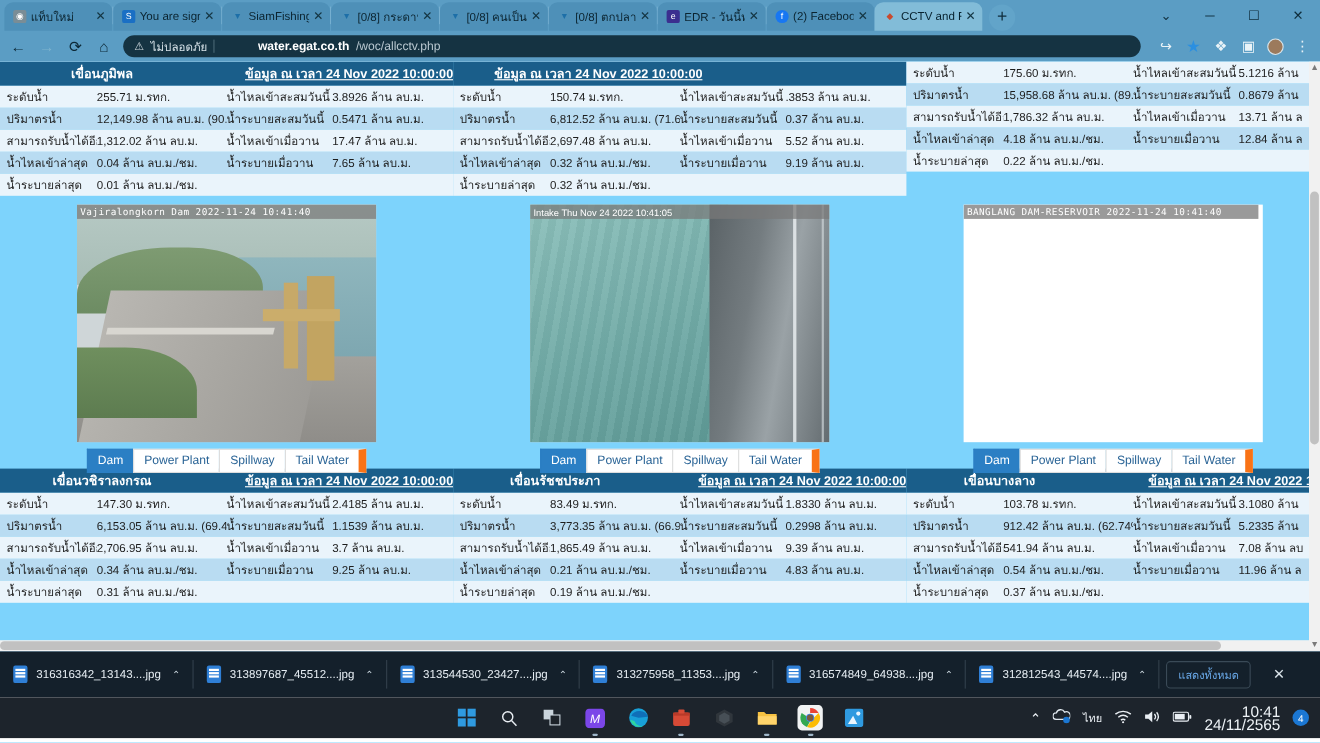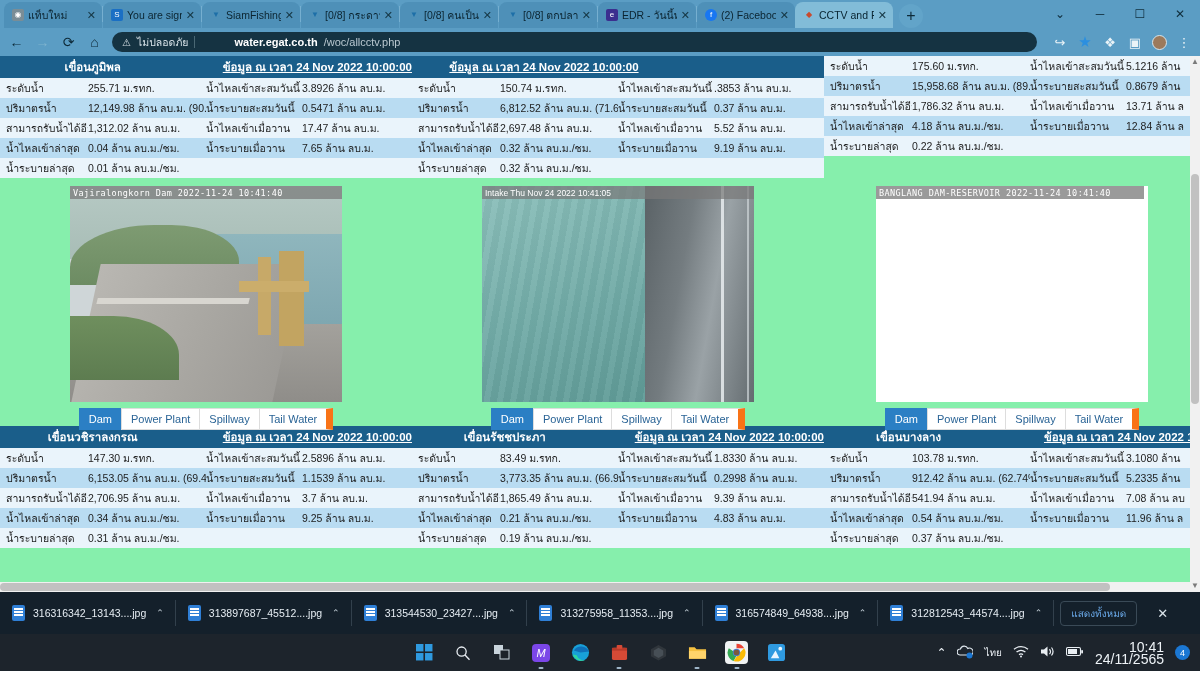--- a/index.html
+++ b/index.html
@@ -58,21 +58,21 @@
   .omnibox .divider { width:1px; height:12px; background:#4a6874; }
   .omnibox .url-host { color:#ffffff; font-weight:bold; font-size:11px;margin-left:33px; }
   .omnibox .url-path { color:#b9c8d0; font-size:11px; }
   .tb-right { display:flex; align-items:center; gap:9px; padding-left:6px; }
   .tb-icon { width:16px; height:16px; display:flex; align-items:center;
              justify-content:center; color:#eaf3f7; font-size:13px; }
   .avatar { width:15px; height:15px; border-radius:50%;
             background:#9c7a5c; border:1px solid #d7e6ee; }
 
   
-  .viewport { width:1200px; height:536px; background:#86efac;
+  .viewport { width:1200px; height:536px; background:#7dd3fc;
               position:relative; overflow:hidden; }
   .grid { display:flex; width:1200px; }
   .col { width:412px; flex:0 0 412px; }
   .col:nth-child(3) { width:376px; flex:0 0 376px; }
 
   
   .panel { width:100%; }
   .panel-head {
     background:#1a5e8a; color:#fff; height:22px; display:flex;
     align-items:center; font-size:11.5px; font-weight:bold;
@@ -485,21 +485,21 @@
     <div class="col">
       <div class="panel">
         <div class="panel-head">
           <span class="ph-name">เขื่อนวชิราลงกรณ</span>
           <span class="ph-time">ข้อมูล ณ เวลา 24 Nov 2022 10:00:00</span>
         </div>
         <div class="drow plain">
           <span class="c-lbl">ระดับน้ำ</span>
           <span class="c-val">147.30 ม.รทก.</span>
           <span class="c-lbl2">น้ำไหลเข้าสะสมวันนี้</span>
-          <span class="c-val2">2.5896 ล้าน ลบ.ม.</span>
+          <span class="c-val2">2.4185 ล้าน ลบ.ม.</span>
         </div>
         <div class="drow alt">
           <span class="c-lbl">ปริมาตรน้ำ</span>
           <span class="c-val">6,153.05 ล้าน ลบ.ม. (69.45%)</span>
           <span class="c-lbl2">น้ำระบายสะสมวันนี้</span>
           <span class="c-val2">1.1539 ล้าน ลบ.ม.</span>
         </div>
         <div class="drow plain">
           <span class="c-lbl">สามารถรับน้ำได้อีก</span>
           <span class="c-val">2,706.95 ล้าน ลบ.ม.</span>

